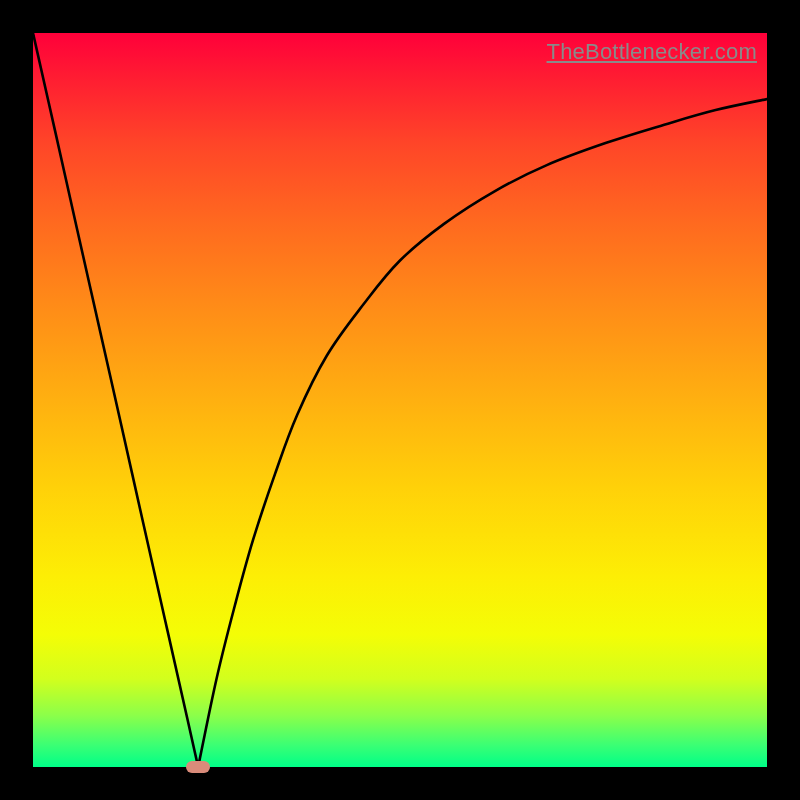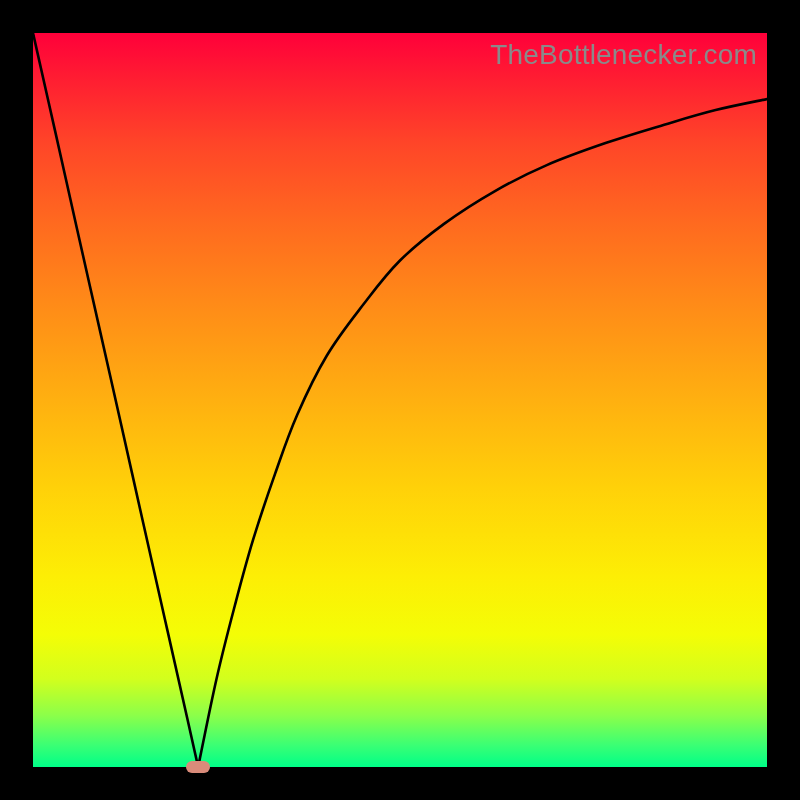--- a/index.html
+++ b/index.html
@@ -39,23 +39,24 @@
       #8bff4a 93%,
       #3bff74 97%,
       #00ff88 100%
     );
   }
   .attribution {
     position: absolute;
     top: 6px;
     right: 10px;
     color: #8a8a8a;
-    font-size: 28px;
+    font-size: 22px;
     letter-spacing: 0.2px;
     user-select: none;
+    text-decoration: underline;
   }
   svg.curve {
     position: absolute;
     left: 0;
     top: 0;
     width: 734px;
     height: 734px;
   }
   .marker {
     position: absolute;

